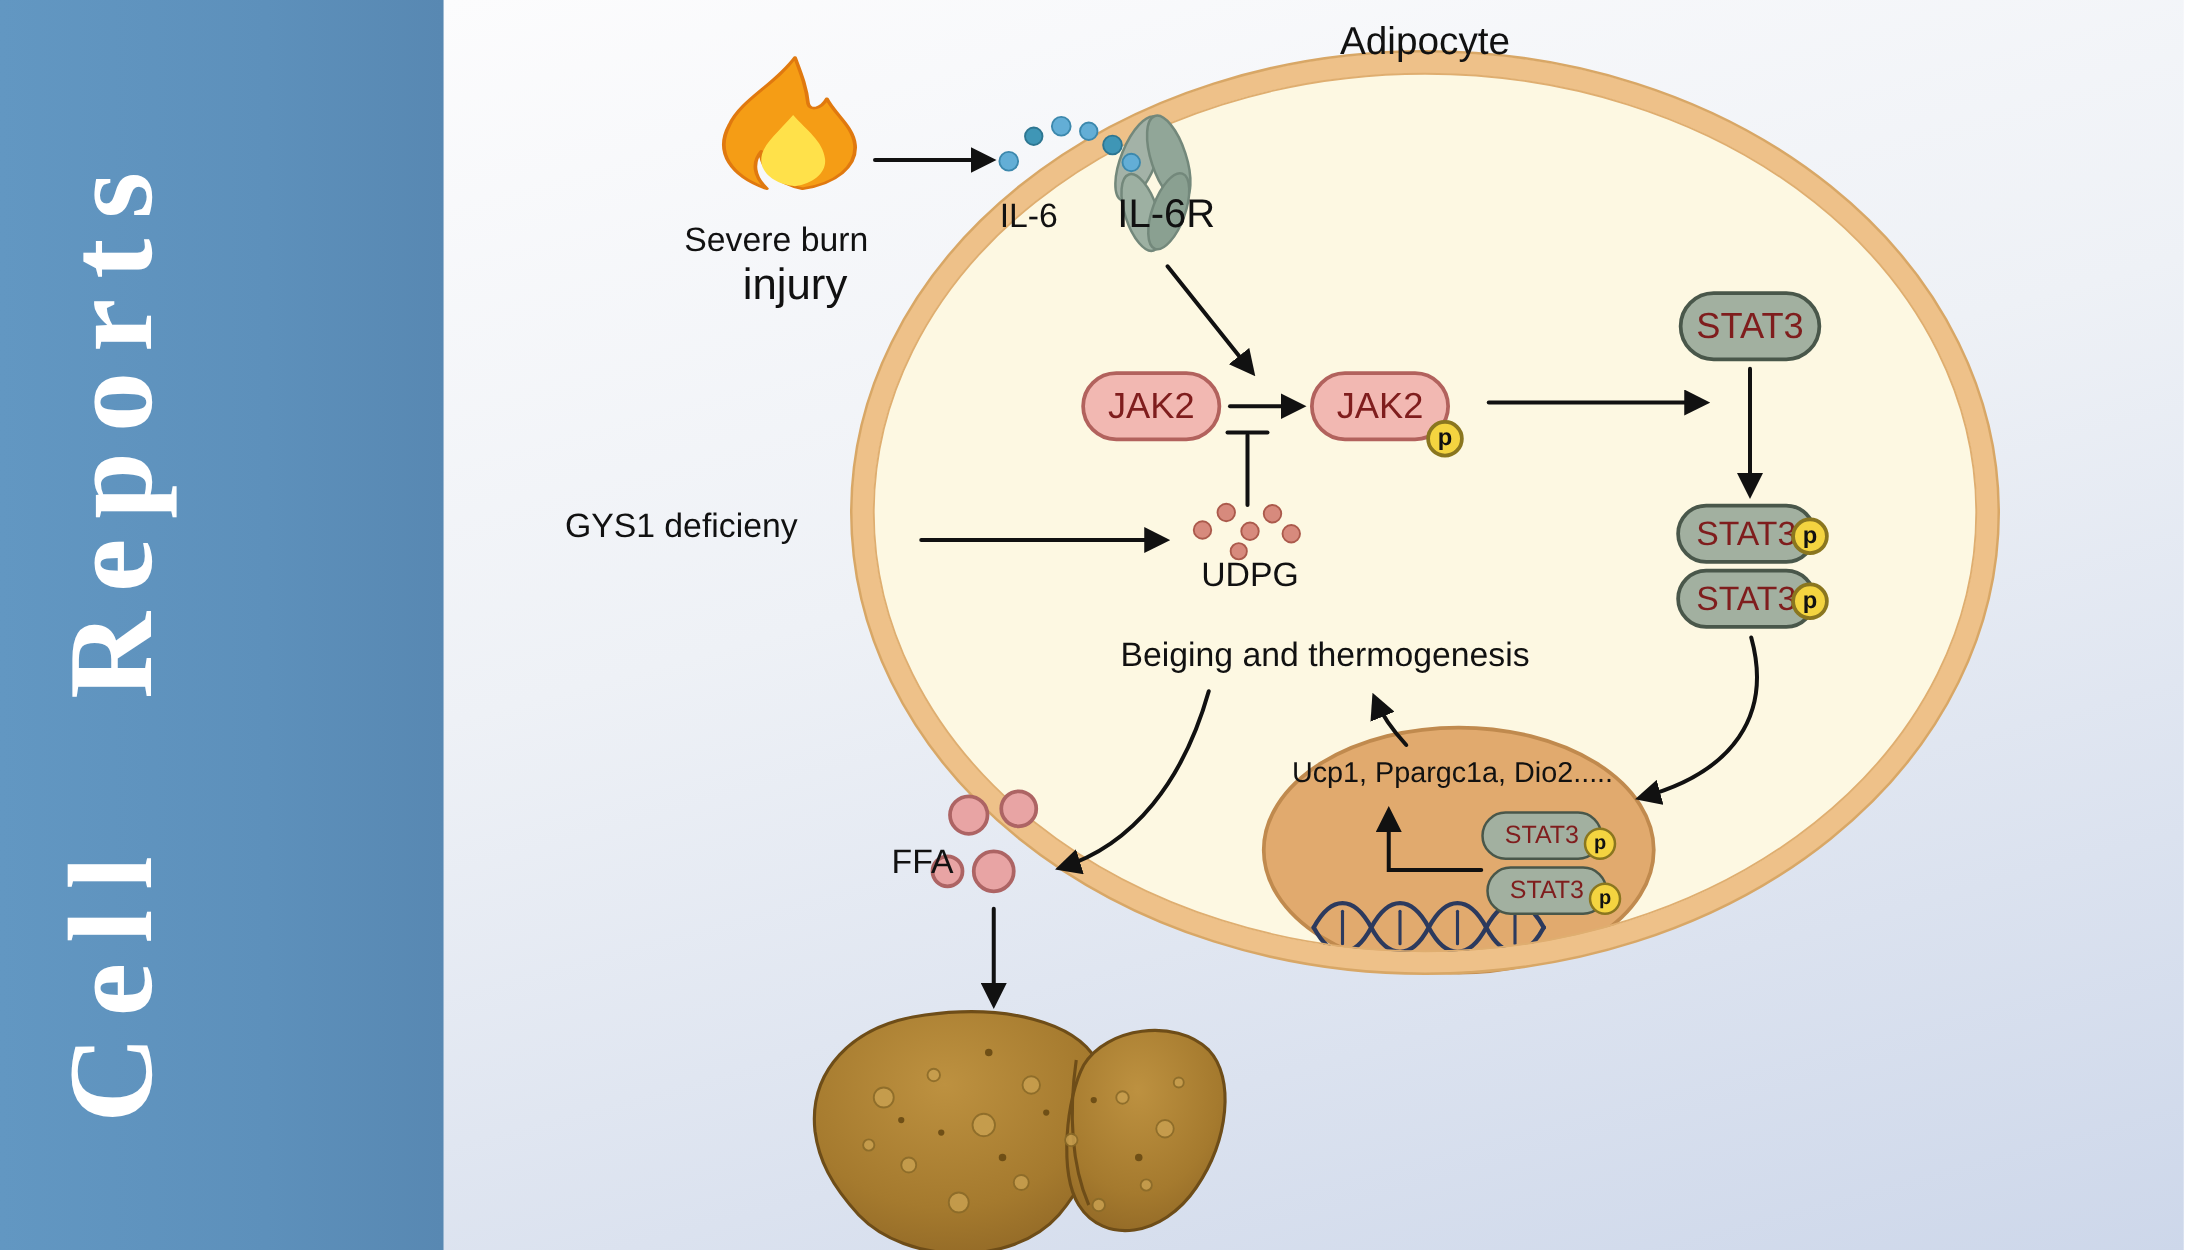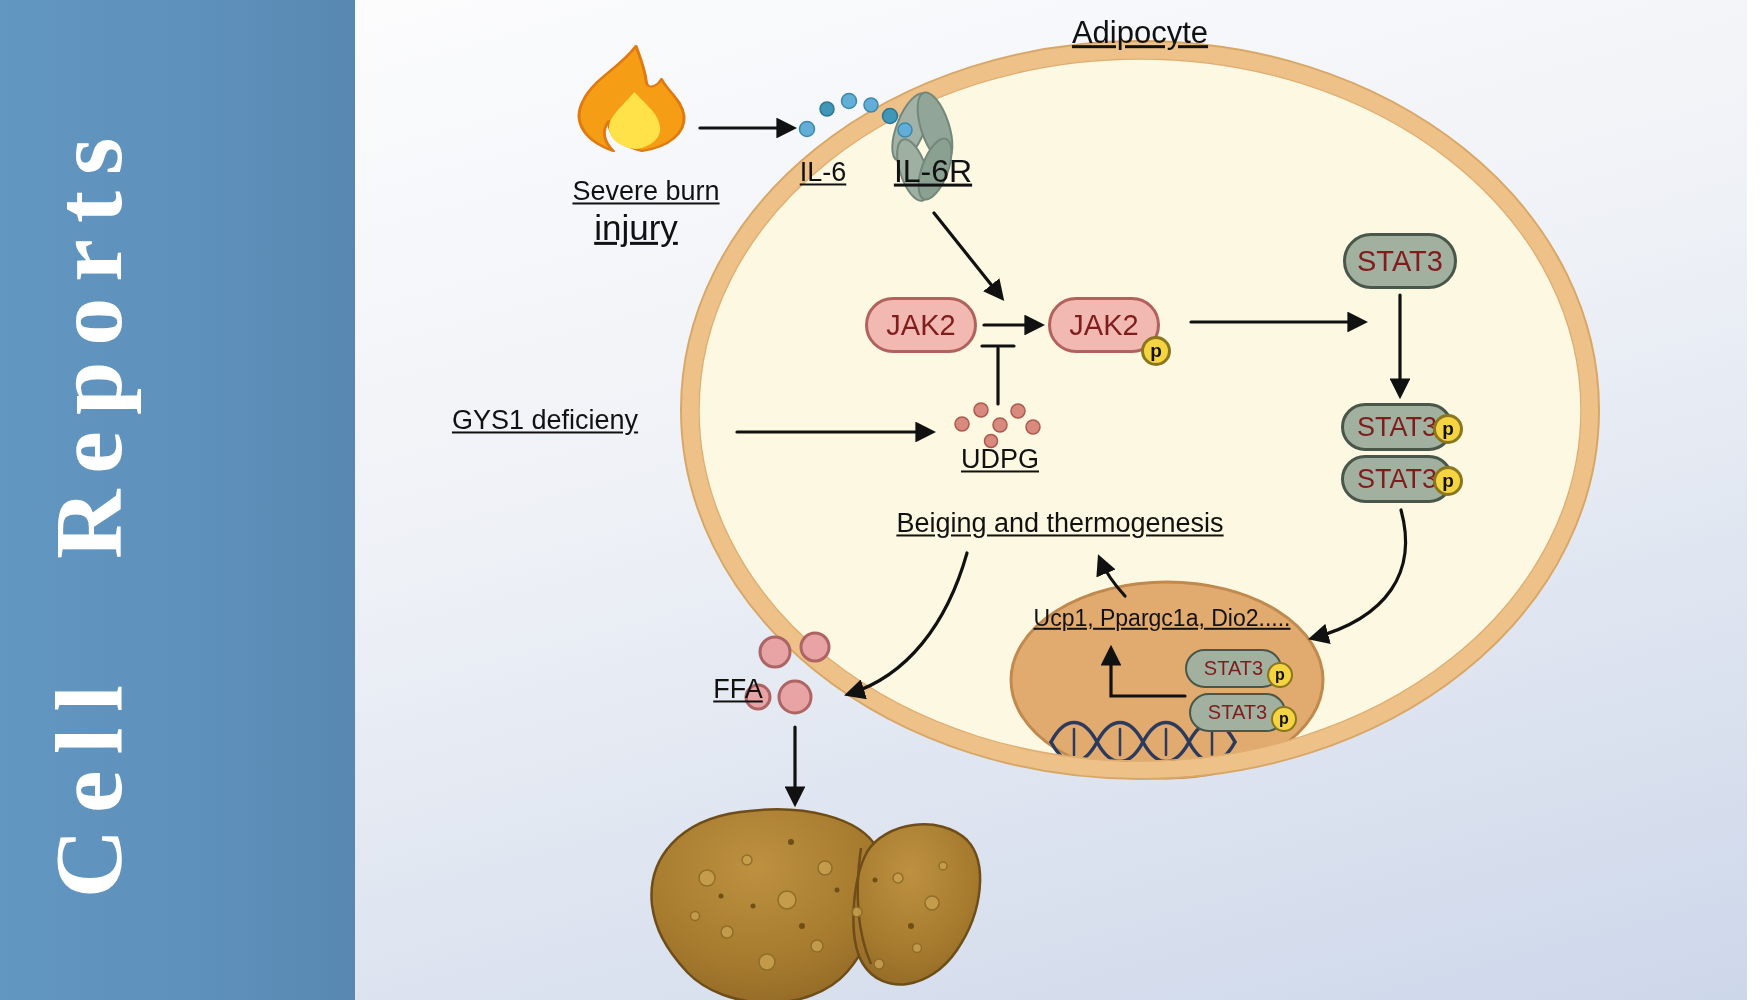--- a/index.html
+++ b/index.html
@@ -3,21 +3,21 @@
 <meta charset="utf-8">
 <style>
   html,body{margin:0;padding:0;background:#fff;}
   .stage{position:relative;width:1760px;height:1000px;overflow:hidden;background:#fff;font-family:"Liberation Sans",sans-serif;}
   .sidebar{position:absolute;left:0;top:0;width:355px;height:1000px;background:linear-gradient(90deg,#6297c2 0%,#5d90bb 60%,#5888b2 100%);}
   .journal-title{position:absolute;left:88px;top:51%;transform:translate(-50%,-50%) rotate(-90deg);white-space:nowrap;
     font-family:"Liberation Serif",serif;font-weight:700;font-size:96px;letter-spacing:16px;word-spacing:70px;color:#ffffff;}
   .panel{position:absolute;left:355px;top:0;width:1405px;height:1000px;overflow:hidden;
     background:linear-gradient(165deg,#fcfcfd 0%,#eef1f6 42%,#cdd7ea 100%);}
   .fig-svg{position:absolute;left:0;top:0;}
-  .lbl{position:absolute;transform:translate(-50%,-50%);white-space:nowrap;color:#111;line-height:1.15;text-decoration:underline;}
+  .lbl{position:absolute;transform:translate(-50%,-50%);white-space:nowrap;color:#111;line-height:1.15;}
   .pill{position:absolute;display:flex;align-items:center;justify-content:center;color:#7f1d1d;box-sizing:border-box;}
   .pill.big{font-size:29px;border-radius:29px;}
   .pill.mid{font-size:27px;border-radius:25px;}
   .pill.sm{font-size:20px;border-radius:20px;}
   .pink{background:#f2b8b2;border:3px solid #b2625d;}
   .green{background:#a2b0a0;border:3px solid #49574a;}
   .green.sm{border-width:2.5px;}
   .pcirc{position:absolute;width:30px;height:30px;border-radius:50%;background:#f4d440;border:3px solid #8a761f;
     display:flex;align-items:center;justify-content:center;font-size:19px;font-weight:700;color:#111;box-sizing:border-box;}
   .pcirc.sm{width:26px;height:26px;font-size:16px;border-width:2.5px;}
@@ -152,21 +152,21 @@
         <path d="M440 727 V802" marker-end="url(#arw)"></path>
         <path d="M830 696 L756 696 V650" marker-end="url(#arw)"></path>
         <g>
           <path d="M643 404 V348"></path>
           <path d="M627 346 H659"></path>
         </g>
       </g>
     </svg>
 
     <div class="lbl" style="left:785px;top:33px;font-size:31px">Adipocyte</div>
-    <div class="lbl" style="left:291px;top:192px;font-size:27px">Severe burn</div>
+    <div class="lbl" style="left:266px;top:192px;font-size:27px">Severe burn</div>
     <div class="lbl" style="left:281px;top:228px;font-size:35px">injury</div>
     <div class="lbl" style="left:468px;top:173px;font-size:27px">IL-6</div>
     <div class="lbl" style="left:578px;top:171px;font-size:32px">IL-6R</div>
     <div class="lbl" style="left:190px;top:421px;font-size:27px">GYS1 deficieny</div>
     <div class="lbl" style="left:645px;top:460px;font-size:27px">UDPG</div>
     <div class="lbl" style="left:705px;top:524px;font-size:27px">Beiging and thermogenesis</div>
     <div class="lbl" style="left:807px;top:618px;font-size:23px">Ucp1, Ppargc1a, Dio2.....</div>
     <div class="lbl" style="left:383px;top:690px;font-size:27px">FFA</div>
 
     <div class="pill big pink" style="left:510px;top:297px;width:112px;height:56px">JAK2</div>

